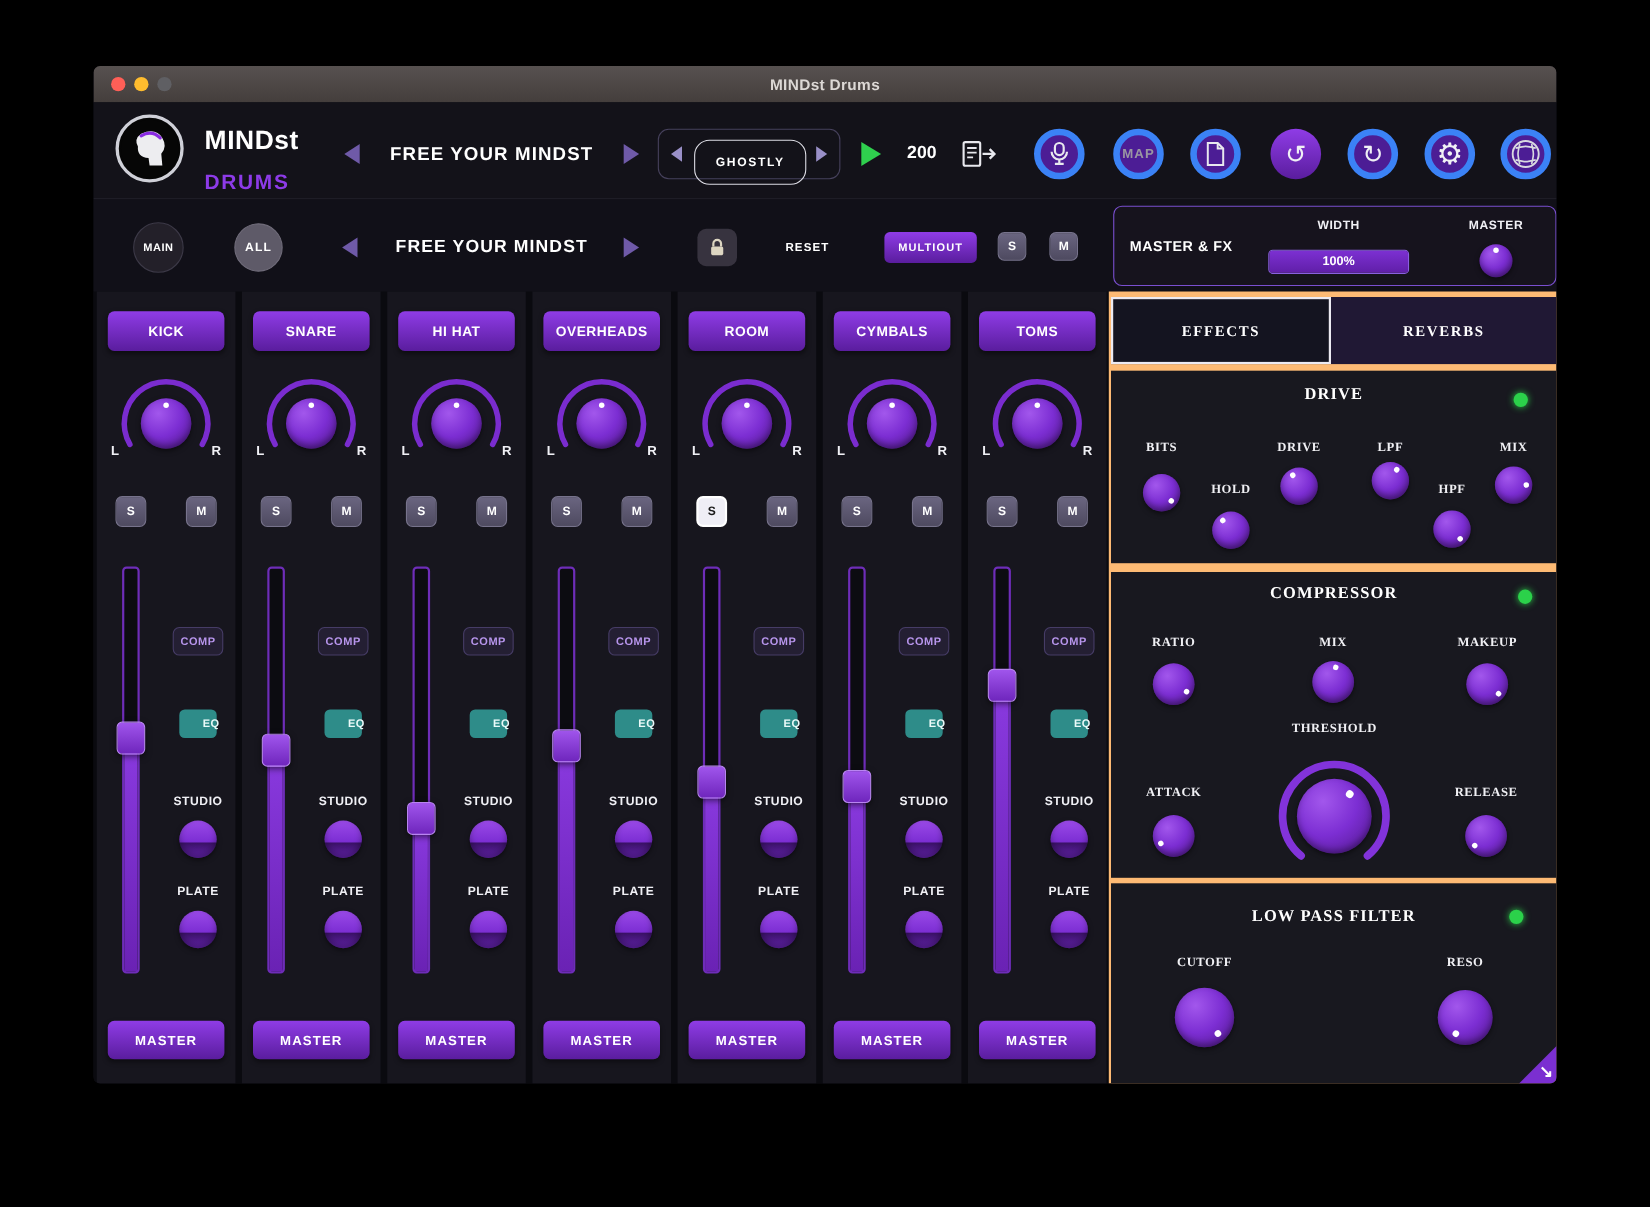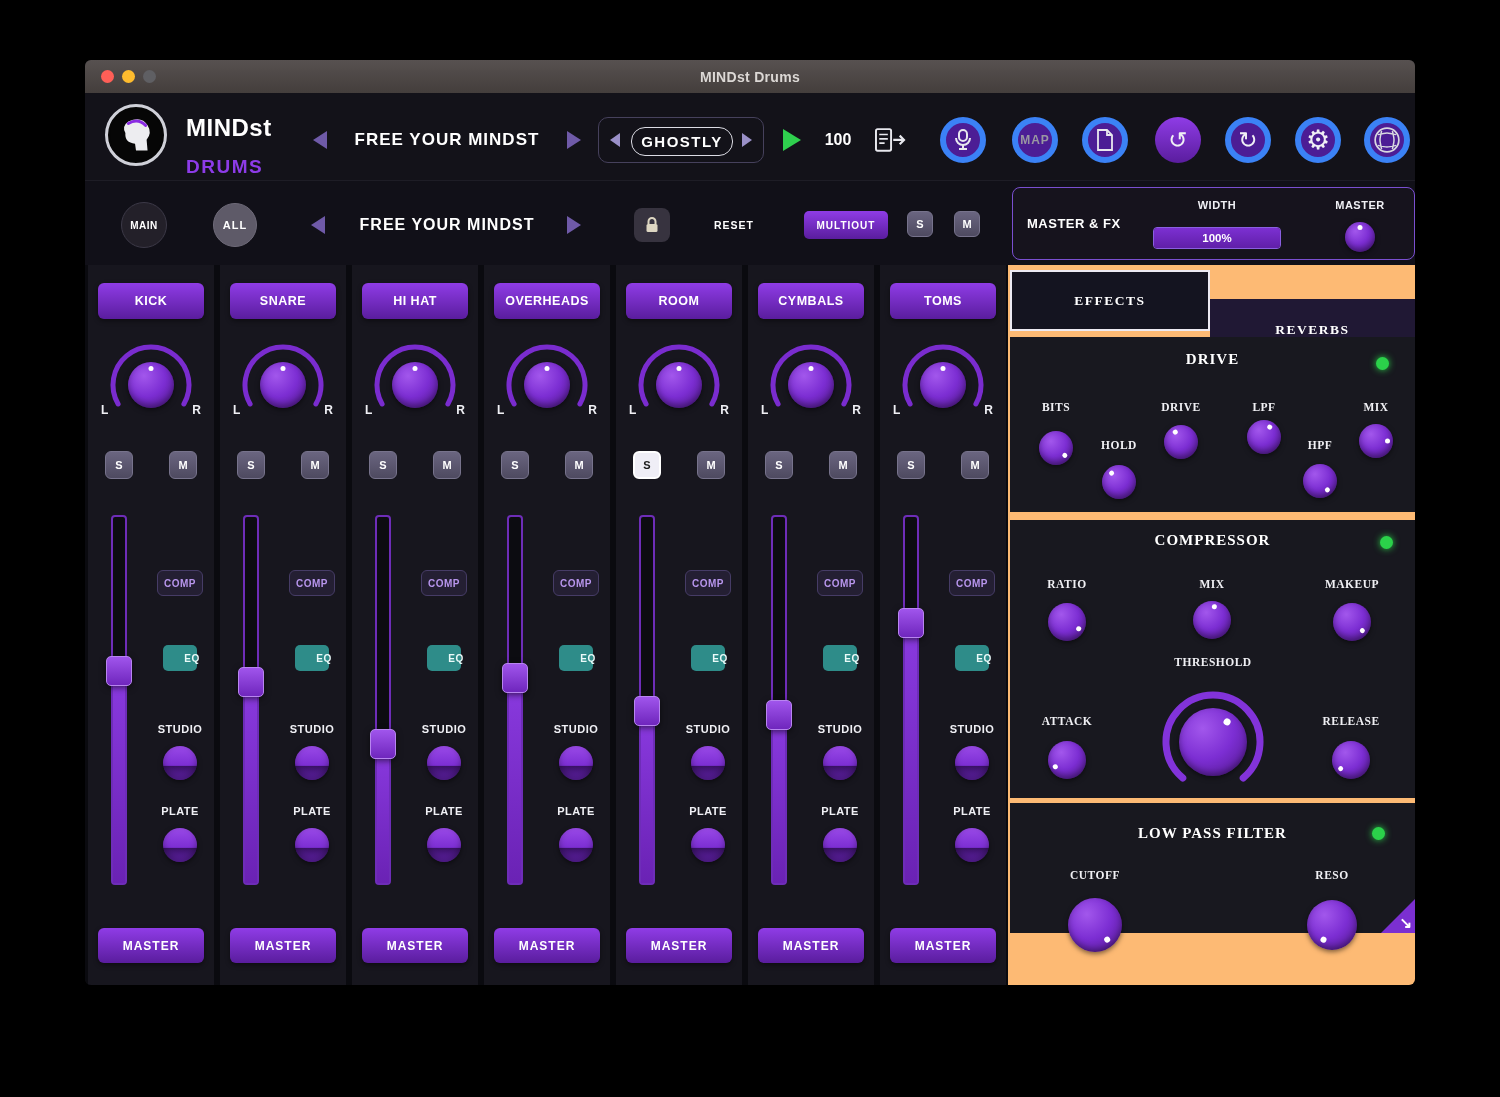--- a/index.html
+++ b/index.html
@@ -21,21 +21,21 @@
   .logo-line1{font-size:24px;font-weight:bold;color:#fff;letter-spacing:.5px;}
   .logo-line2{font-size:19px;font-weight:bold;color:#8d3be8;letter-spacing:1.5px;margin-top:16px;}
   .tri-l{width:0;height:0;border-top:9px solid transparent;border-bottom:9px solid transparent;border-right:14px solid #6f5aa8;}
   .tri-r{width:0;height:0;border-top:9px solid transparent;border-bottom:9px solid transparent;border-left:14px solid #6f5aa8;}
   .hdr-tri-l{position:absolute;left:228px;top:38px;}
   .hdr-tri-r{position:absolute;left:482px;top:38px;}
   .hdr-preset{position:absolute;left:247px;top:37px;width:230px;text-align:center;font-size:17px;font-weight:bold;color:#fff;letter-spacing:1px;}
   .kit-group{position:absolute;left:513px;top:24px;width:166px;height:46px;border:1.5px solid #46415c;border-radius:10px;}
   .kit-tri-l{position:absolute;left:11px;top:15px;width:0;height:0;border-top:7px solid transparent;border-bottom:7px solid transparent;border-right:10px solid #9a90c8;}
   .kit-tri-r{position:absolute;right:11px;top:15px;width:0;height:0;border-top:7px solid transparent;border-bottom:7px solid transparent;border-left:10px solid #9a90c8;}
-  .kit-pill{position:absolute;left:32px;top:9px;width:102px;height:29px;border:1.5px solid #dcdce4;border-radius:14px;display:flex;align-items:center;justify-content:center;font-size:15px;font-weight:bold;color:#fff;letter-spacing:1.5px;}
+  .kit-pill{position:absolute;left:32px;top:9px;width:102px;height:41px;border:1.5px solid #dcdce4;border-radius:14px;display:flex;align-items:center;justify-content:center;font-size:11px;font-weight:bold;color:#fff;letter-spacing:1.5px;}
   .play-tri{position:absolute;left:698px;top:36px;width:0;height:0;border-top:11px solid transparent;border-bottom:11px solid transparent;border-left:18px solid #2fd04e;}
   .tempo{position:absolute;left:728px;top:38px;width:50px;text-align:center;font-size:16px;font-weight:bold;color:#fff;}
   .export-icon{position:absolute;left:788px;top:34px;}
   .circ-btn{position:absolute;top:24px;width:46px;height:46px;border-radius:50%;background:#4c1d95;border:6px solid #3b82f6;display:flex;align-items:center;justify-content:center;color:#e8e8ee;}
   .circ-btn.purple{background:linear-gradient(180deg,#8f3ce6,#5a1d9e);border:none;}
   .map-text{font-size:12px;font-weight:bold;color:#9a97a2;letter-spacing:1px;}
   .uglyph{font-size:23px;line-height:1;color:#f0f0f5;}
 
   
   .toolbar{position:absolute;left:0;top:120px;right:0;height:85px;background:#111018;border-top:1px solid #1e1d26;}
@@ -88,25 +88,25 @@
   .lbl-studio,.lbl-plate{position:absolute;left:57px;width:70px;text-align:center;font-size:11px;font-weight:bold;color:#f0f0f5;letter-spacing:.5px;}
   .lbl-studio{top:458px}.lbl-plate{top:540px}
   .send-knob{width:34px;height:34px;left:75px;background:linear-gradient(180deg,#9a4ae8 0%,#7c2ed3 57%,#3a1266 60%,#6a24b8 100%);}
   .studio-knob{top:481px}.plate-knob{top:563px}
   .btn-master{position:absolute;left:10px;top:663px;width:106px;height:35px;border-radius:6px;background:linear-gradient(180deg,#8f3ce6,#5a1d9e);display:flex;align-items:center;justify-content:center;font-size:12px;font-weight:bold;color:#fff;letter-spacing:1px;box-shadow:0 2px 5px rgba(0,0,0,.45);}
 
   
   .right-panel{position:absolute;left:923px;top:0;width:407px;height:720px;background:#fdba74;font-family:Liberation Serif, serif;}
   .tab{position:absolute;top:5px;height:61px;display:flex;align-items:center;justify-content:center;font-size:13.5px;font-weight:bold;color:#fff;letter-spacing:1.5px;}
   .tab-effects{left:2px;width:200px;background:#141420;border:2px solid #eceaf2;z-index:2;}
-  .tab-reverbs{left:202px;width:205px;background:#201834;margin-top:29px;}
+  .tab-reverbs{left:202px;width:205px;background:#201834;}
   .fx-section{position:absolute;left:2px;width:405px;background:#18181f;}
   .sec-drive{top:72px;height:175px;}
   .sec-comp{top:255px;height:278px;}
-  .sec-lpf{top:538px;height:130px;}
+  .sec-lpf{top:538px;height:182px;}
   .sec-title{position:absolute;left:0;width:100%;text-align:center;font-size:15px;font-weight:bold;color:#fff;letter-spacing:1px;}
   .led{position:absolute;width:13px;height:13px;border-radius:50%;background:#2bd14a;box-shadow:0 0 7px #2bd14a;}
   .klabel{position:absolute;width:70px;text-align:center;font-size:11.5px;font-weight:bold;color:#f0f0f4;letter-spacing:.5px;}
   .klabel.wide{width:100px;}
   .thresh-arc{position:absolute;left:145px;top:164px;}
   .resize-corner{position:absolute;right:0;bottom:0;width:0;height:0;border-bottom:34px solid #7b2fd1;border-left:34px solid transparent;}
   .resize-arrow{position:absolute;right:3px;bottom:1px;color:#fff;font-size:15px;font-weight:bold;}
 </style>
 </head>
 <body>
@@ -139,21 +139,21 @@
     <div class="hdr-preset">FREE YOUR MINDST</div>
     <div class="tri-r hdr-tri-r"></div>
 
     <div class="kit-group">
       <div class="kit-tri-l"></div>
       <div class="kit-pill">GHOSTLY</div>
       <div class="kit-tri-r"></div>
     </div>
 
     <div class="play-tri"></div>
-    <div class="tempo">100</div>
+    <div class="tempo">200</div>
     <div class="export-icon">
       <svg width="34" height="28" viewBox="0 0 30 26">
         <rect x="2" y="2" width="14" height="20" rx="1.5" fill="none" stroke="#e8e8ee" stroke-width="1.8"></rect>
         <line x1="5" y1="7" x2="13" y2="7" stroke="#e8e8ee" stroke-width="1.5"></line>
         <line x1="5" y1="11" x2="13" y2="11" stroke="#e8e8ee" stroke-width="1.5"></line>
         <line x1="5" y1="15" x2="10" y2="15" stroke="#e8e8ee" stroke-width="1.5"></line>
         <line x1="18" y1="12" x2="27" y2="12" stroke="#e8e8ee" stroke-width="2"></line>
         <path d="M24 8 l4 4 -4 4" fill="none" stroke="#e8e8ee" stroke-width="2"></path>
       </svg>
     </div>

